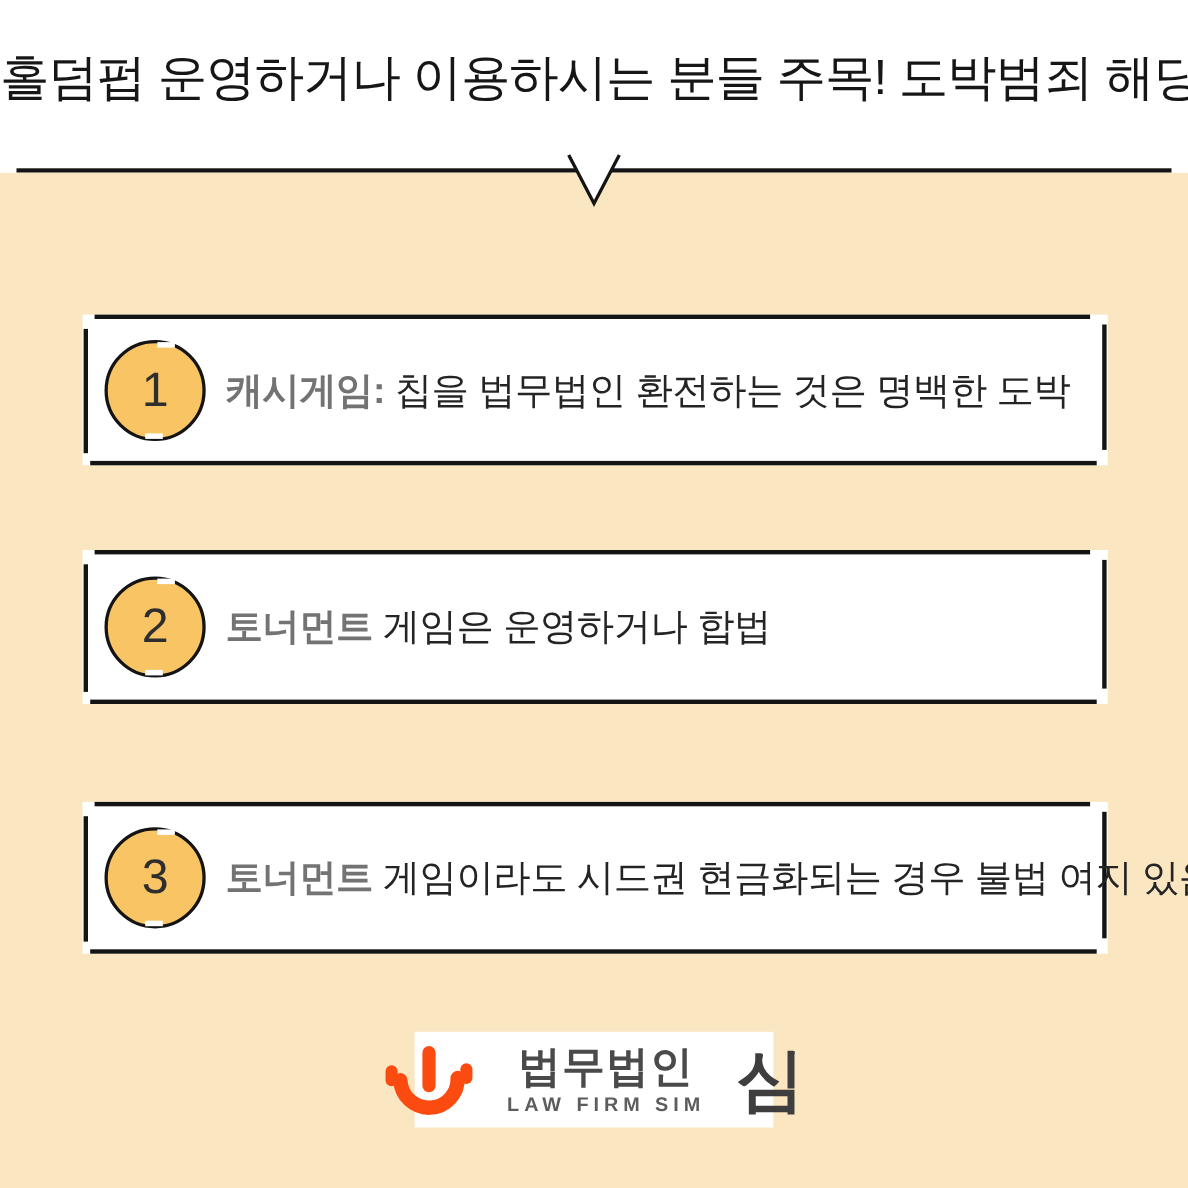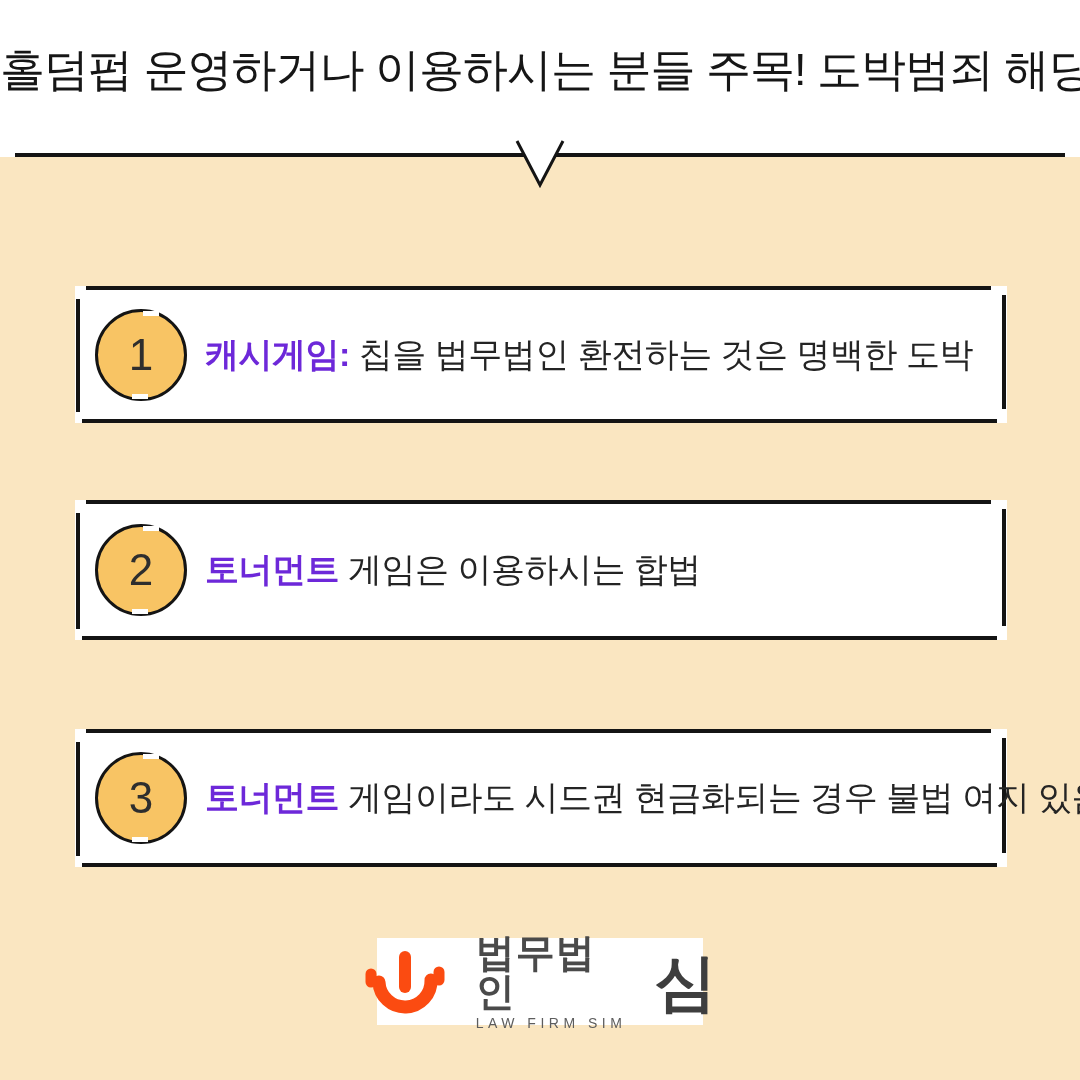--- a/index.html
+++ b/index.html
@@ -40,31 +40,31 @@
   .badge .num{font-size:44px;font-weight:300;color:#2e2e2e;line-height:1;}
   .badge-gap{position:absolute;background:#ffffff;width:16px;height:5px;}
   .gap-top{top:-1px;left:52%;}
   .gap-bottom{bottom:-1px;left:40%;}
 
   .card-text{
     position:absolute;left:130px;top:50%;transform:translateY(-50%);
     font-size:34px;color:#242424;white-space:nowrap;letter-spacing:-0.5px;
     font-weight:300;
   }
-  .card-text .lead{font-weight:700;color:#6d28d9;}
+  .card-text .lead{font-weight:700;color:#737373;}
 
   
   .logo-box{
     position:absolute;left:377px;top:938px;width:326px;height:87px;background:#ffffff;
     display:flex;align-items:center;justify-content:center;gap:28px;
   }
   .logo-icon{flex:0 0 auto;margin-top:4px;}
   .logo-textcol{display:flex;flex-direction:column;align-items:center;line-height:1;}
   .logo-kr{font-size:39px;font-weight:600;color:#4a4a4a;letter-spacing:1px;}
-  .logo-en{font-size:14px;font-weight:400;color:#5d5d5d;letter-spacing:4.5px;margin-top:5px;white-space:nowrap;}
+  .logo-en{font-size:18px;font-weight:700;color:#5d5d5d;letter-spacing:4.5px;margin-top:5px;white-space:nowrap;}
   .logo-sim{font-size:62px;font-weight:700;color:#3e3e3e;line-height:1;margin-top:2px;}
 </style>
 </head>
 <body>
 
 <div class="canvas">
 
   <div class="title">홀덤펍 운영하거나 이용하시는 분들 주목! 도박범죄 해당 여부</div>
 
   <div class="divider"></div>
@@ -93,21 +93,21 @@
     <div class="edge edge-top"></div>
     <div class="edge edge-bottom"></div>
     <div class="edge edge-left"></div>
     <div class="edge edge-right"></div>
     <div class="badge">
       <span class="num">2</span>
       <span class="badge-gap gap-top"></span>
       <span class="badge-gap gap-bottom"></span>
     </div>
     <div class="card-text">
-      <span class="lead">토너먼트</span><span> 게임은 이용하시는 합법</span>
+      <span class="lead">토너먼트</span><span> 게임은 운영하거나 합법</span>
     </div>
   </div>
 
   <div class="card card-3">
     <div class="edge edge-top"></div>
     <div class="edge edge-bottom"></div>
     <div class="edge edge-left"></div>
     <div class="edge edge-right"></div>
     <div class="badge">
       <span class="num">3</span>

